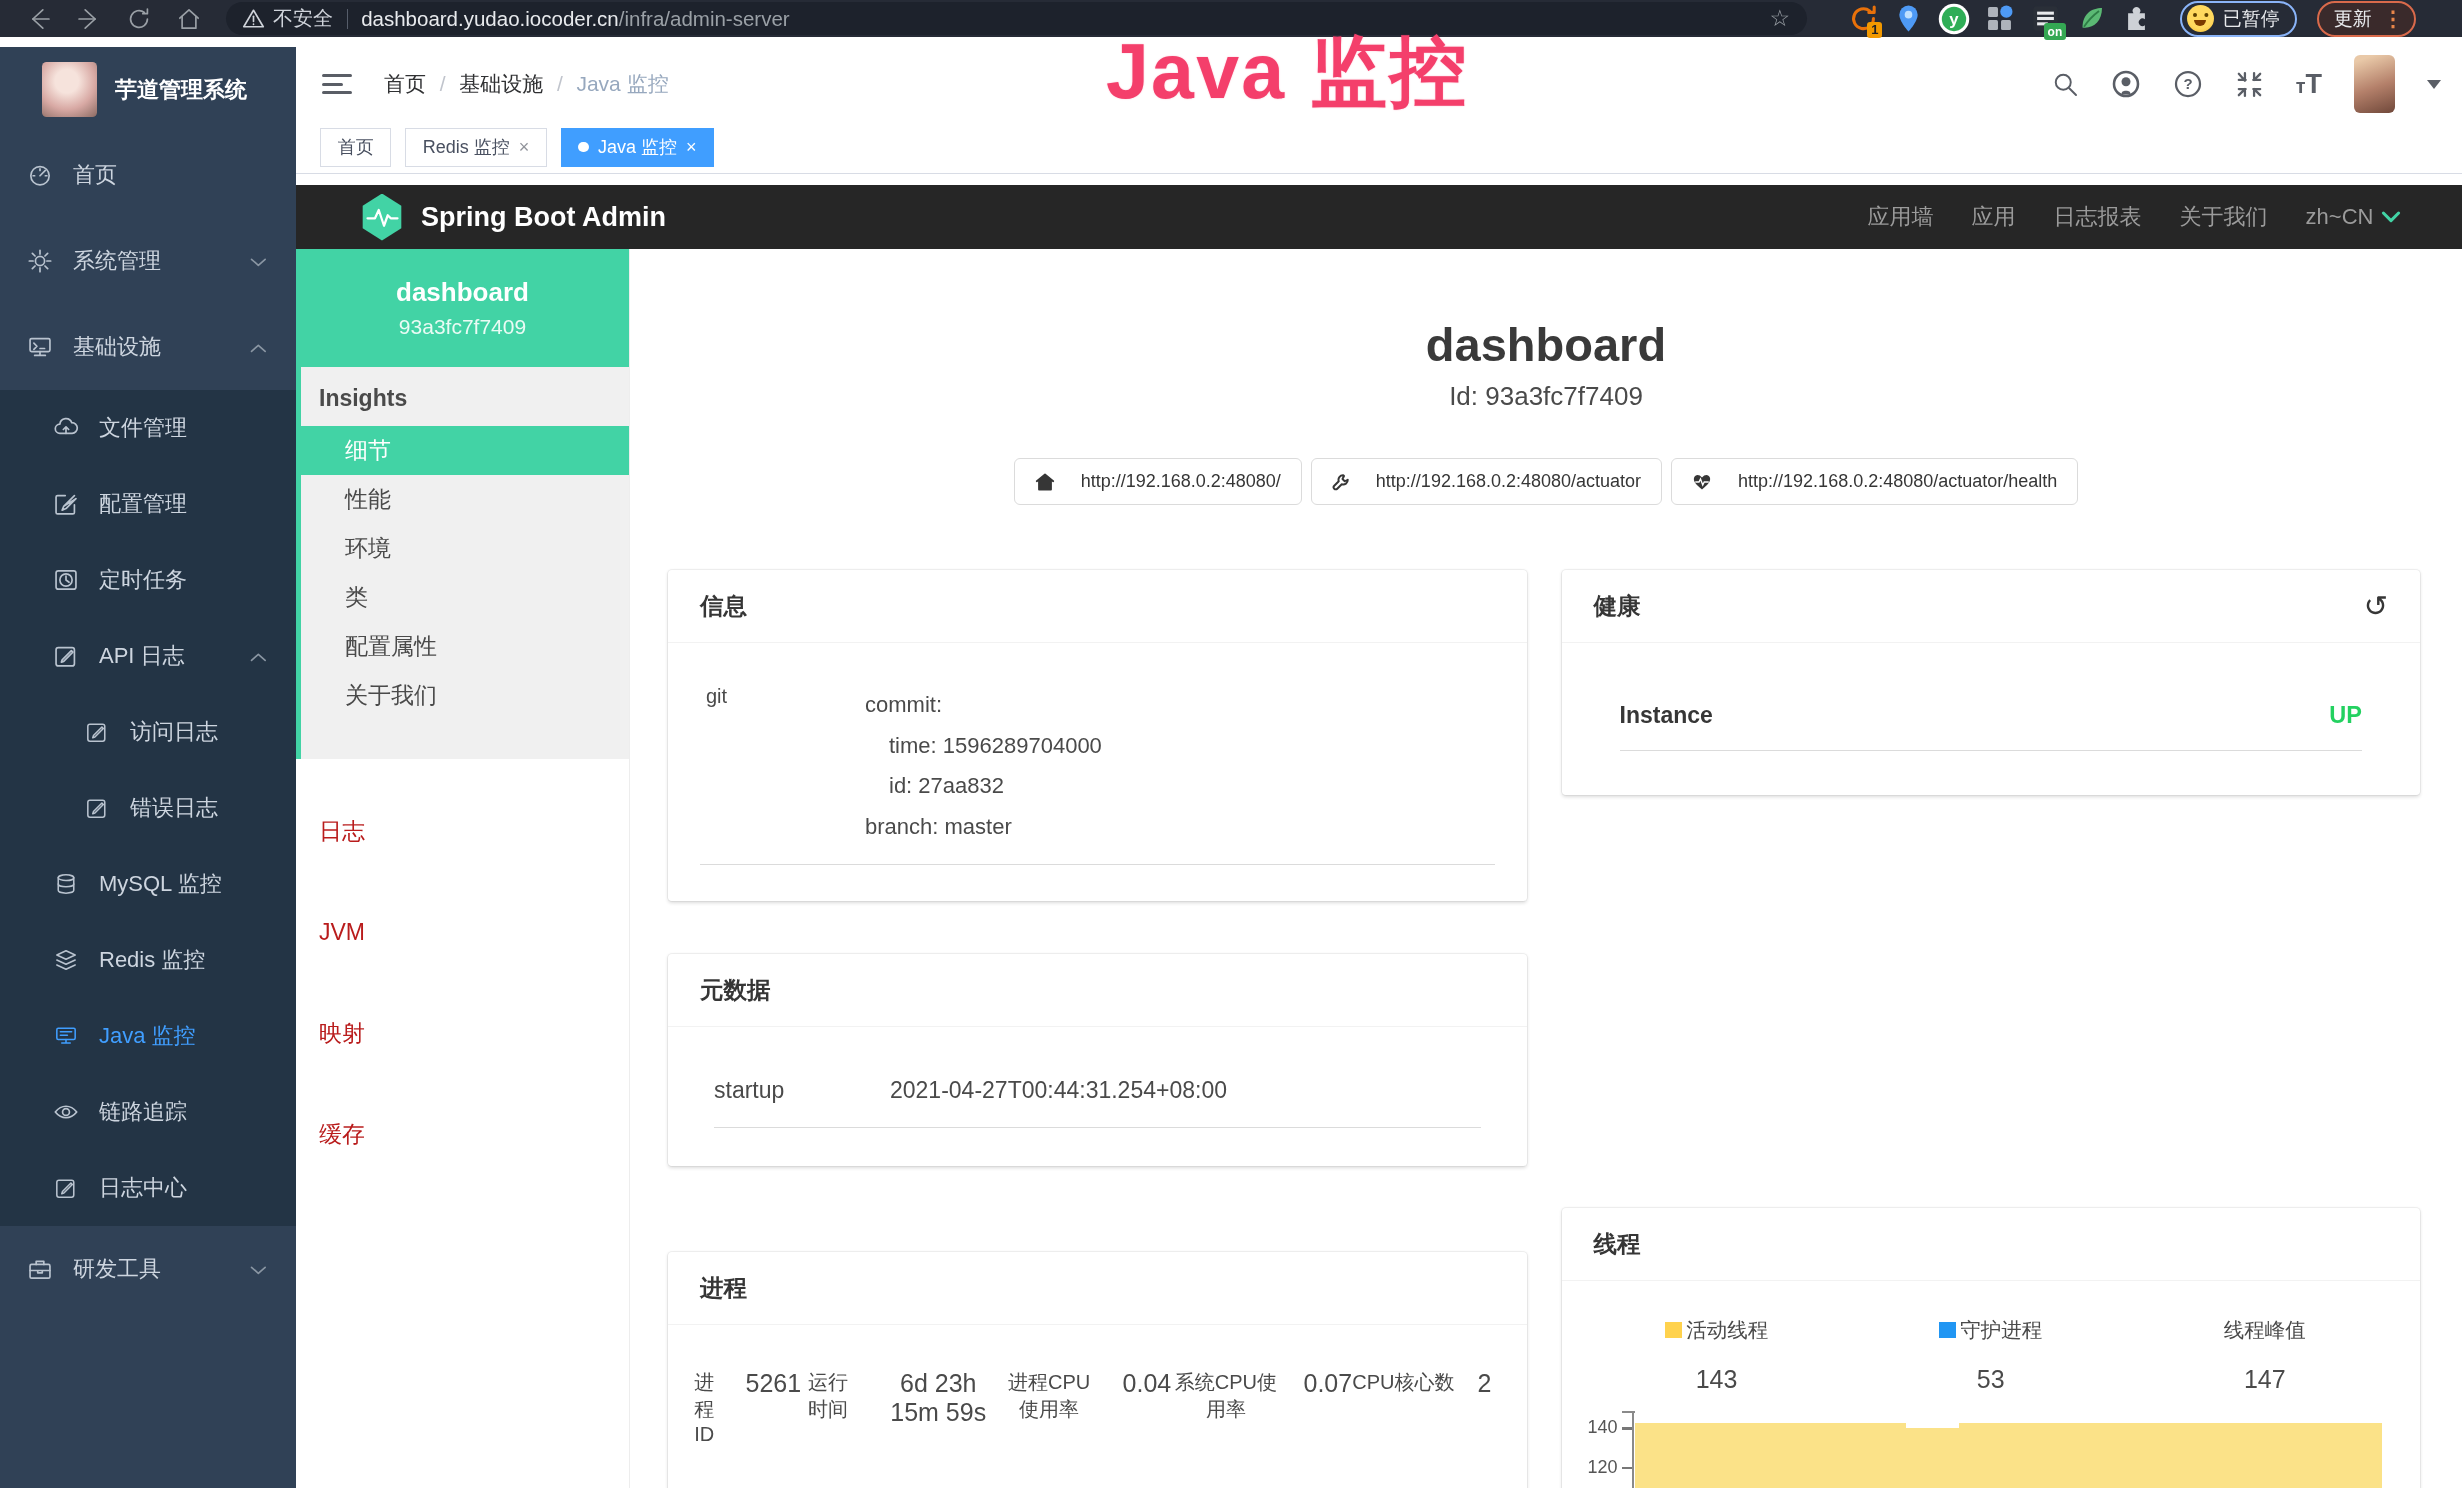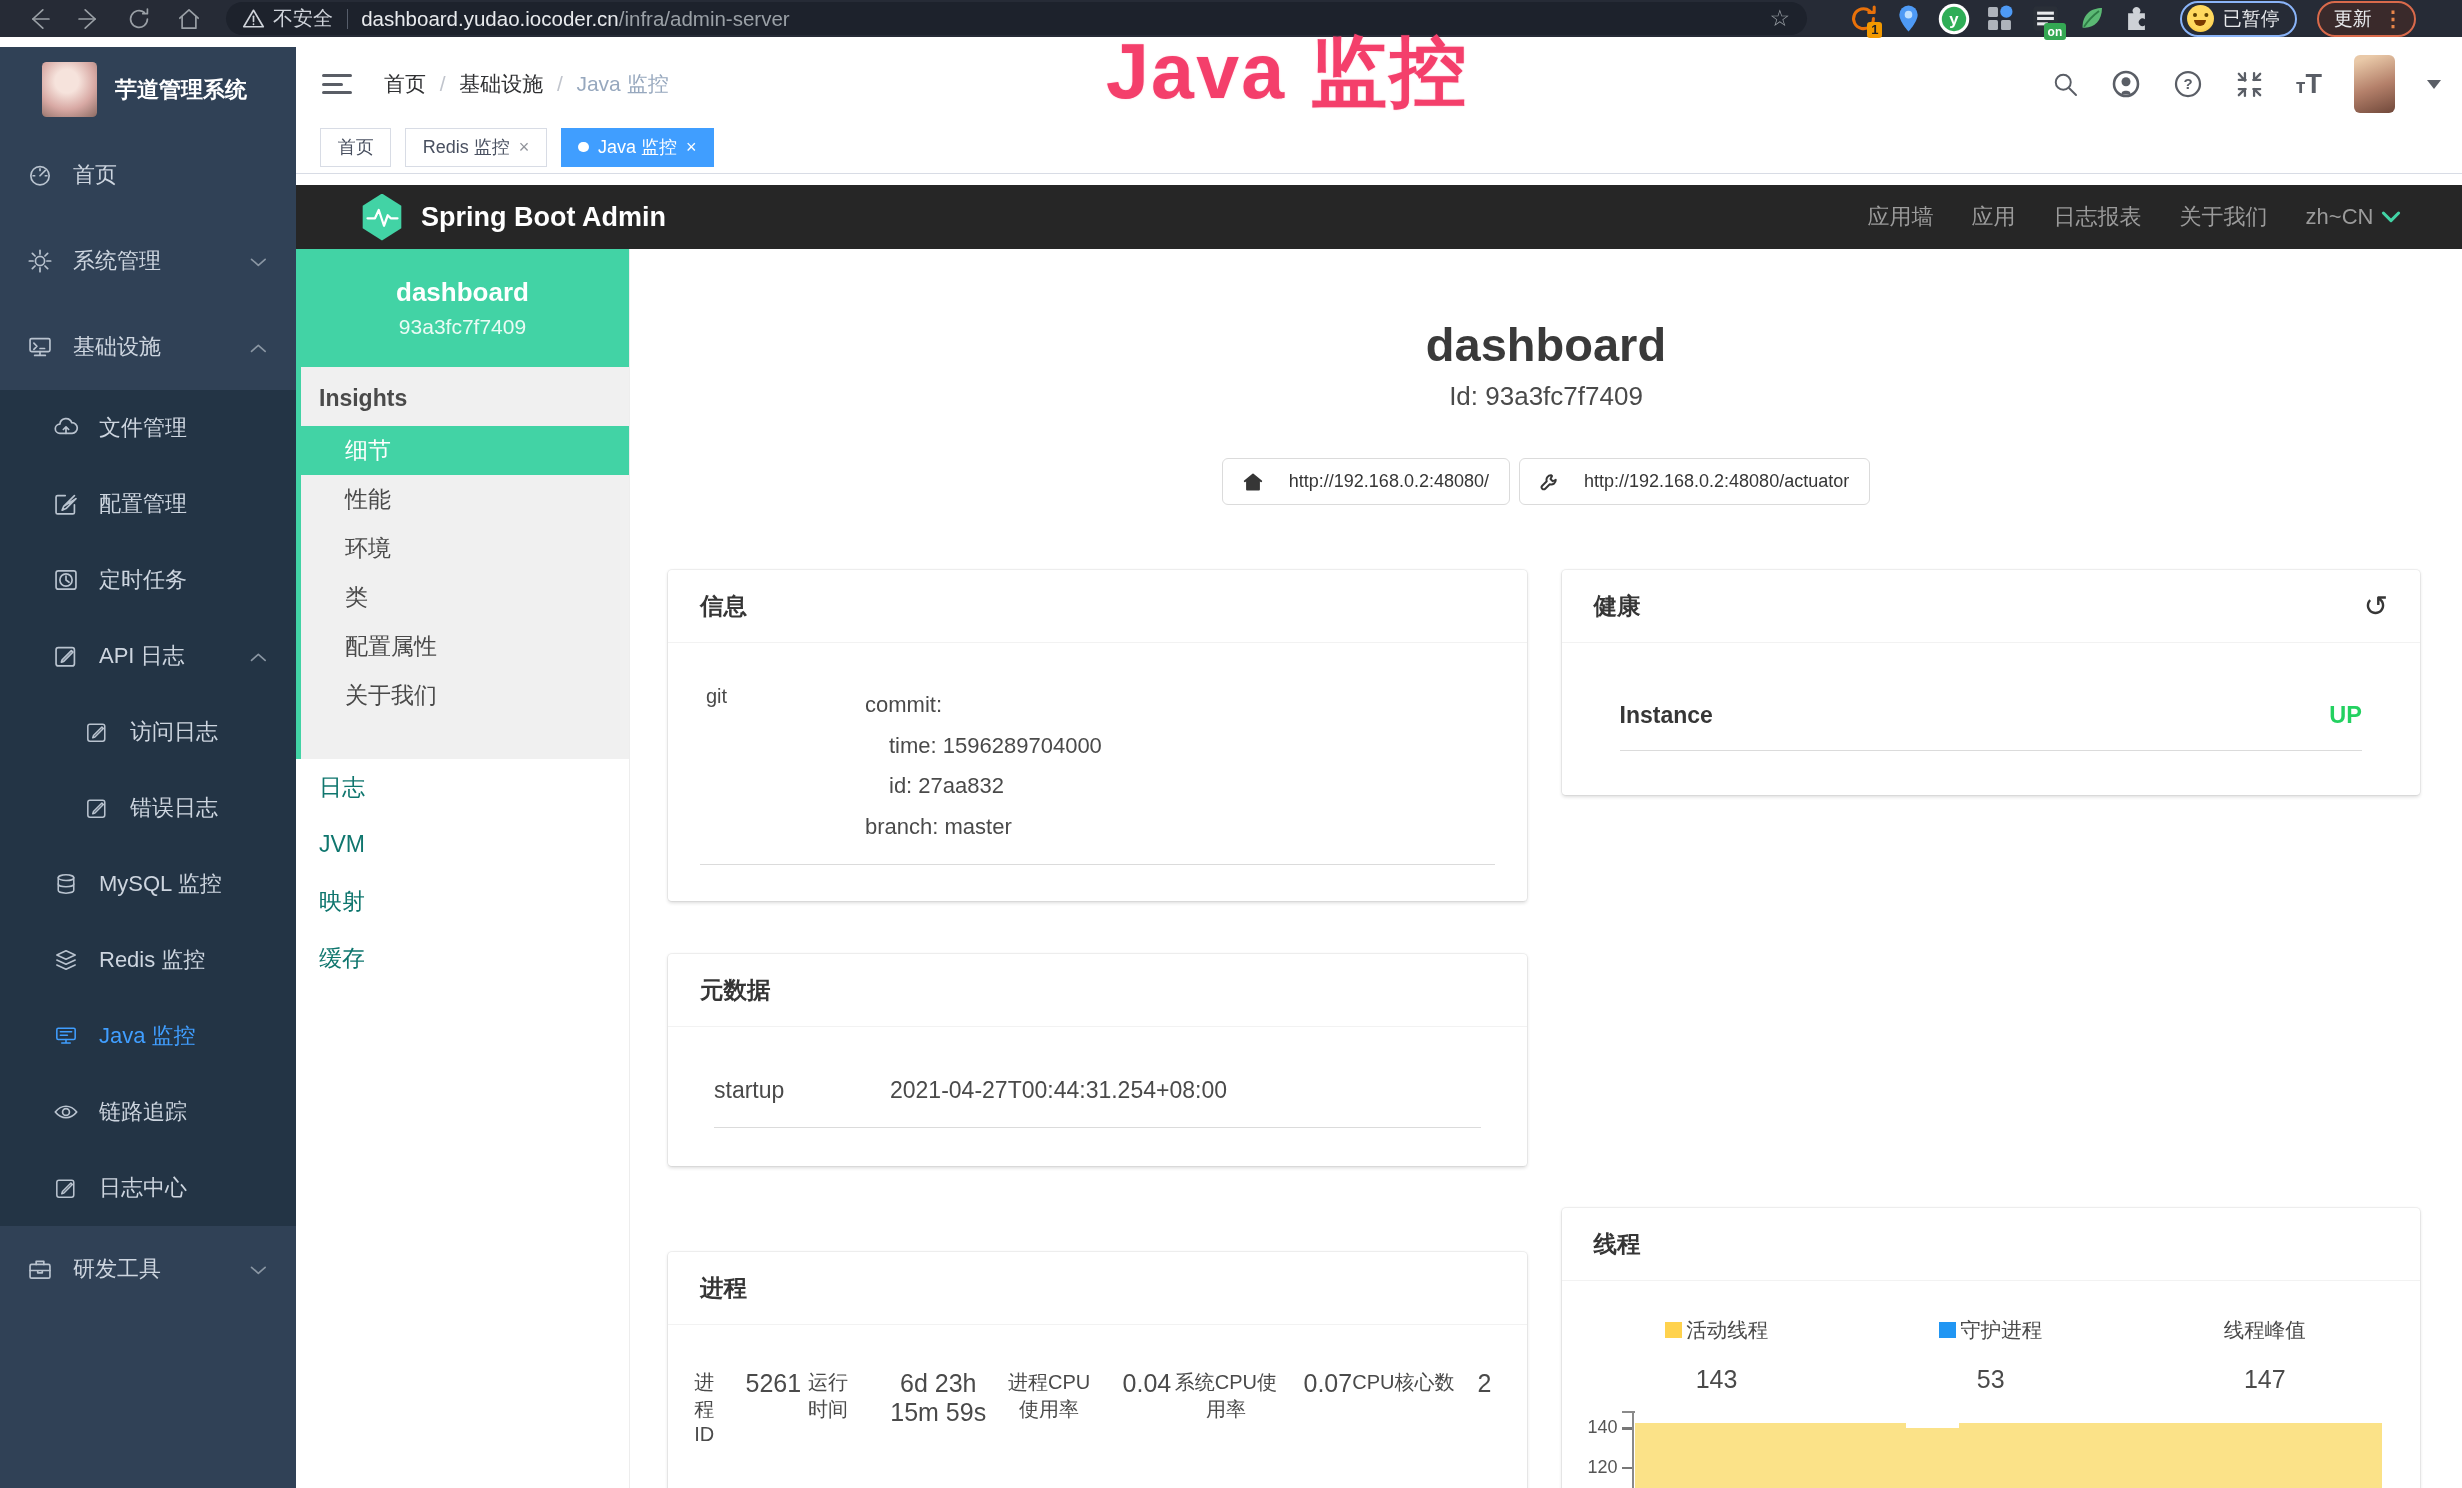--- a/index.html
+++ b/index.html
@@ -75,21 +75,21 @@
   .lang-item { display:flex; align-items:center; gap:7.6px; }
 
   .sba-side { position:absolute; left:296px; top:249px; width:334px; bottom:0; background:#fff; border-right:0.8px solid #ededed; z-index:4; }
   .instance-head { height:118px; background:#42d3a5; color:#fff; display:flex; flex-direction:column; align-items:center; justify-content:center; gap:7.6px; }
   .instance-name { font-size:26px; font-weight:700; }
   .instance-id { font-size:21px; color:#e9fbf4; }
   .insights-block { background:#f0f0f0; border-left:5.3px solid #42d3a5; padding-bottom:39px; }
   .menu-label { padding:18px 0 13.7px 18px; font-size:23px; font-weight:700; color:#4a4a4a; }
   .ins-item { height:49px; display:flex; align-items:center; padding-left:44px; font-size:23px; color:#4a4a4a; cursor:pointer; }
   .ins-item.active { background:#42d3a5; color:#fff; }
-  .root-item { height:57px; display:flex; align-items:center; padding-left:23px; font-size:23px; color:#0f766e; cursor:pointer; }
+  .root-item { height:57px; display:flex; align-items:center; padding-left:23px; font-size:23px; color:#b91c1c; cursor:pointer;margin-top:44px; }
 
   .sba-content { position:absolute; left:630px; top:249px; right:0; bottom:0; background:#fff; overflow:hidden; z-index:3; }
   .page-title { margin-top:68px; text-align:center; font-size:47px; font-weight:600; color:#3a3a3a; }
   .page-sub { margin-top:9px; text-align:center; font-size:26px; color:#4a4a4a; }
   .links-row { margin-top:46px; display:flex; justify-content:center; gap:9px; }
   .link-btn { border:0.8px solid #dbdbdb; border-radius:6px; height:47px; display:flex; align-items:center; padding:0 20px; gap:26px; font-size:18px; color:#363636; background:#fff; cursor:pointer; white-space:nowrap; }
 
   .cards { display:flex; margin:65px 42px 0 38px; gap:35px; }
   .ccol { flex:1; min-width:0; }
   .card { background:#fff; border-radius:3.8px; box-shadow:0 1.5px 3.8px rgba(10,10,10,.14), 0 0 0 0.8px rgba(10,10,10,.06); }
@@ -537,20 +537,27 @@
             <path d="M5 10 V22 H21 V10"></path>
           </svg>
         <span>http://192.168.0.2:48080/</span>
       </div>
       <div class="link-btn">
         <svg class="oi" width="18" height="18" viewBox="0 0 24 24" style="color:#363636;stroke-width:2.6">
             <path d="M15 3 a6 6 0 0 0 -6 8 L3 17 a2.5 2.5 0 0 0 4 4 L13 15 a6 6 0 0 0 8 -6 l-4 2 -3 -3 2 -4 z"></path>
           </svg>
         <span>http://192.168.0.2:48080/actuator</span>
       </div>
+      <div class="link-btn">
+        <svg width="20" height="18" viewBox="0 0 26 24">
+            <path d="M13 22 C4 15 1 10 2.5 6 C4 2 9 1 13 6 C17 1 22 2 23.5 6 C25 10 22 15 13 22 Z" fill="#363636"></path>
+            <polyline points="4,12 9,12 11,8 14,16 16,12 22,12" fill="none" stroke="#fff" stroke-width="1.8"></polyline>
+          </svg>
+        <span>http://192.168.0.2:48080/actuator/health</span>
+      </div>
     </div>
 
     <div class="cards">
 
       <div class="ccol">
         <div class="card">
           <div class="card-h">
               <span>信息</span>
             </div>
           <div class="info-body">

